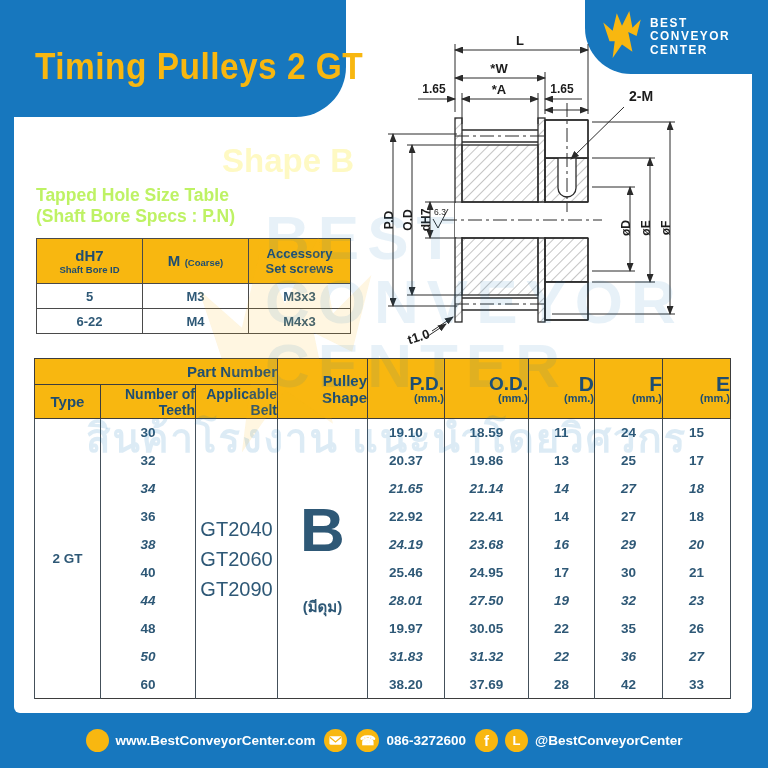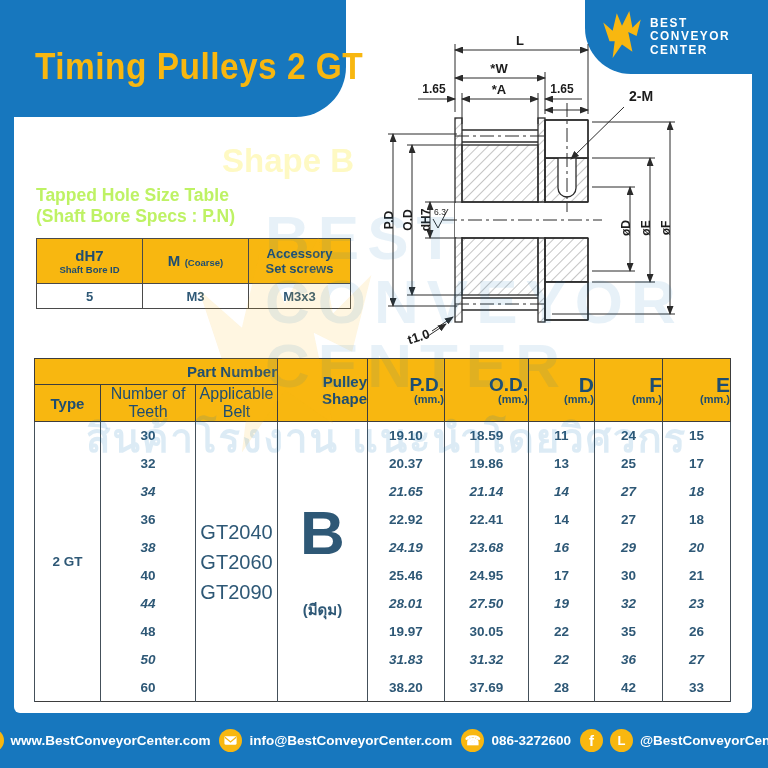--- a/index.html
+++ b/index.html
@@ -37,21 +37,21 @@
         border-bottom:0;border-top:0;text-align:center;color:#2E5876;font-weight:700;
         font-size:13.5px;padding:0;background:#fff;}
   .main-table{border:1.6px solid #3d3d3d;}
   .main-table tbody{border-bottom:1.6px solid #3d3d3d;}
   tr.striped td.stripe{background:#ffffff;font-style:italic;}
   .mt-r1{height:26px;font-size:15px;font-weight:800;text-align:right;}
   .mt-r2{height:34px;}
   .h-big{font-size:19px;font-weight:800;line-height:19px;}
   .h-huge{font-size:21px;font-weight:800;line-height:19px;}
   .h-sub{font-size:11px;font-weight:700;line-height:11px;}
-  .h-med{font-size:16px;font-weight:400;}
+  .h-med{font-size:14px;font-weight:700;text-align:right;}
   .h-type{font-size:15px;font-weight:800;}
   .main-table tbody tr{height:28px;}
   .cell-type{font-size:20px;font-weight:800;}
   .cell-belt div{font-size:20px;font-weight:400;line-height:30px;}
   .cell-shape .big-b{font-size:62px;font-weight:800;line-height:58px;}
   .cell-shape .shape-note{font-size:15px;font-weight:800;line-height:20px;margin-top:38px;}
   
   .wm{position:absolute;pointer-events:none;z-index:30;}
   .wm-logo-text{left:265px;top:206px;font-size:62px;font-weight:800;line-height:64px;
         letter-spacing:8px;color:rgba(23,119,190,0.10);}
@@ -130,20 +130,25 @@
           <div class="st-sub" style="font-size:13px;line-height:15px;">Accessory</div>
           <div class="st-sub" style="font-size:13px;line-height:15px;">Set screws</div>
         </th>
       </tr>
     </thead>
     <tbody>
       <tr>
         <td>5</td>
         <td>M3</td>
         <td>M3x3</td>
+      </tr>
+      <tr>
+        <td>6-22</td>
+        <td>M4</td>
+        <td>M4x3</td>
       </tr>
     </tbody>
   </table>
 
   <div class="drawing">
     <svg width="382" height="340" viewBox="368 20 382 340">
       <defs>
         <pattern id="hatch" width="7" height="7" patternUnits="userSpaceOnUse" patternTransform="rotate(45)">
           <line x1="0" y1="0" x2="0" y2="7" stroke="#8a8a8a" stroke-width="1"></line>
         </pattern>
@@ -399,21 +404,20 @@
       </span>
       <span>www.BestConveyorCenter.com</span>
     </div>
     <div class="f-item">
       <span class="f-icon">
         <svg width="15" height="15" viewBox="0 0 16 16">
           <rect x="1.5" y="3.5" width="13" height="9" rx="1.2" fill="#ffffff"></rect>
           <polyline points="2,4.5 8,9.5 14,4.5" fill="none" stroke="#F8B710" stroke-width="1.4"></polyline>
         </svg>
       </span>
-      <span>info@BestConveyorCenter.com</span>
     </div>
     <div class="f-item">
       <span class="f-icon">☎</span>
       <span>086-3272600</span>
     </div>
     <div class="f-item">
       <span class="f-icon" style="font-size:15px;">f</span>
       <span class="f-icon">L</span>
       <span>@BestConveyorCenter</span>
     </div>

